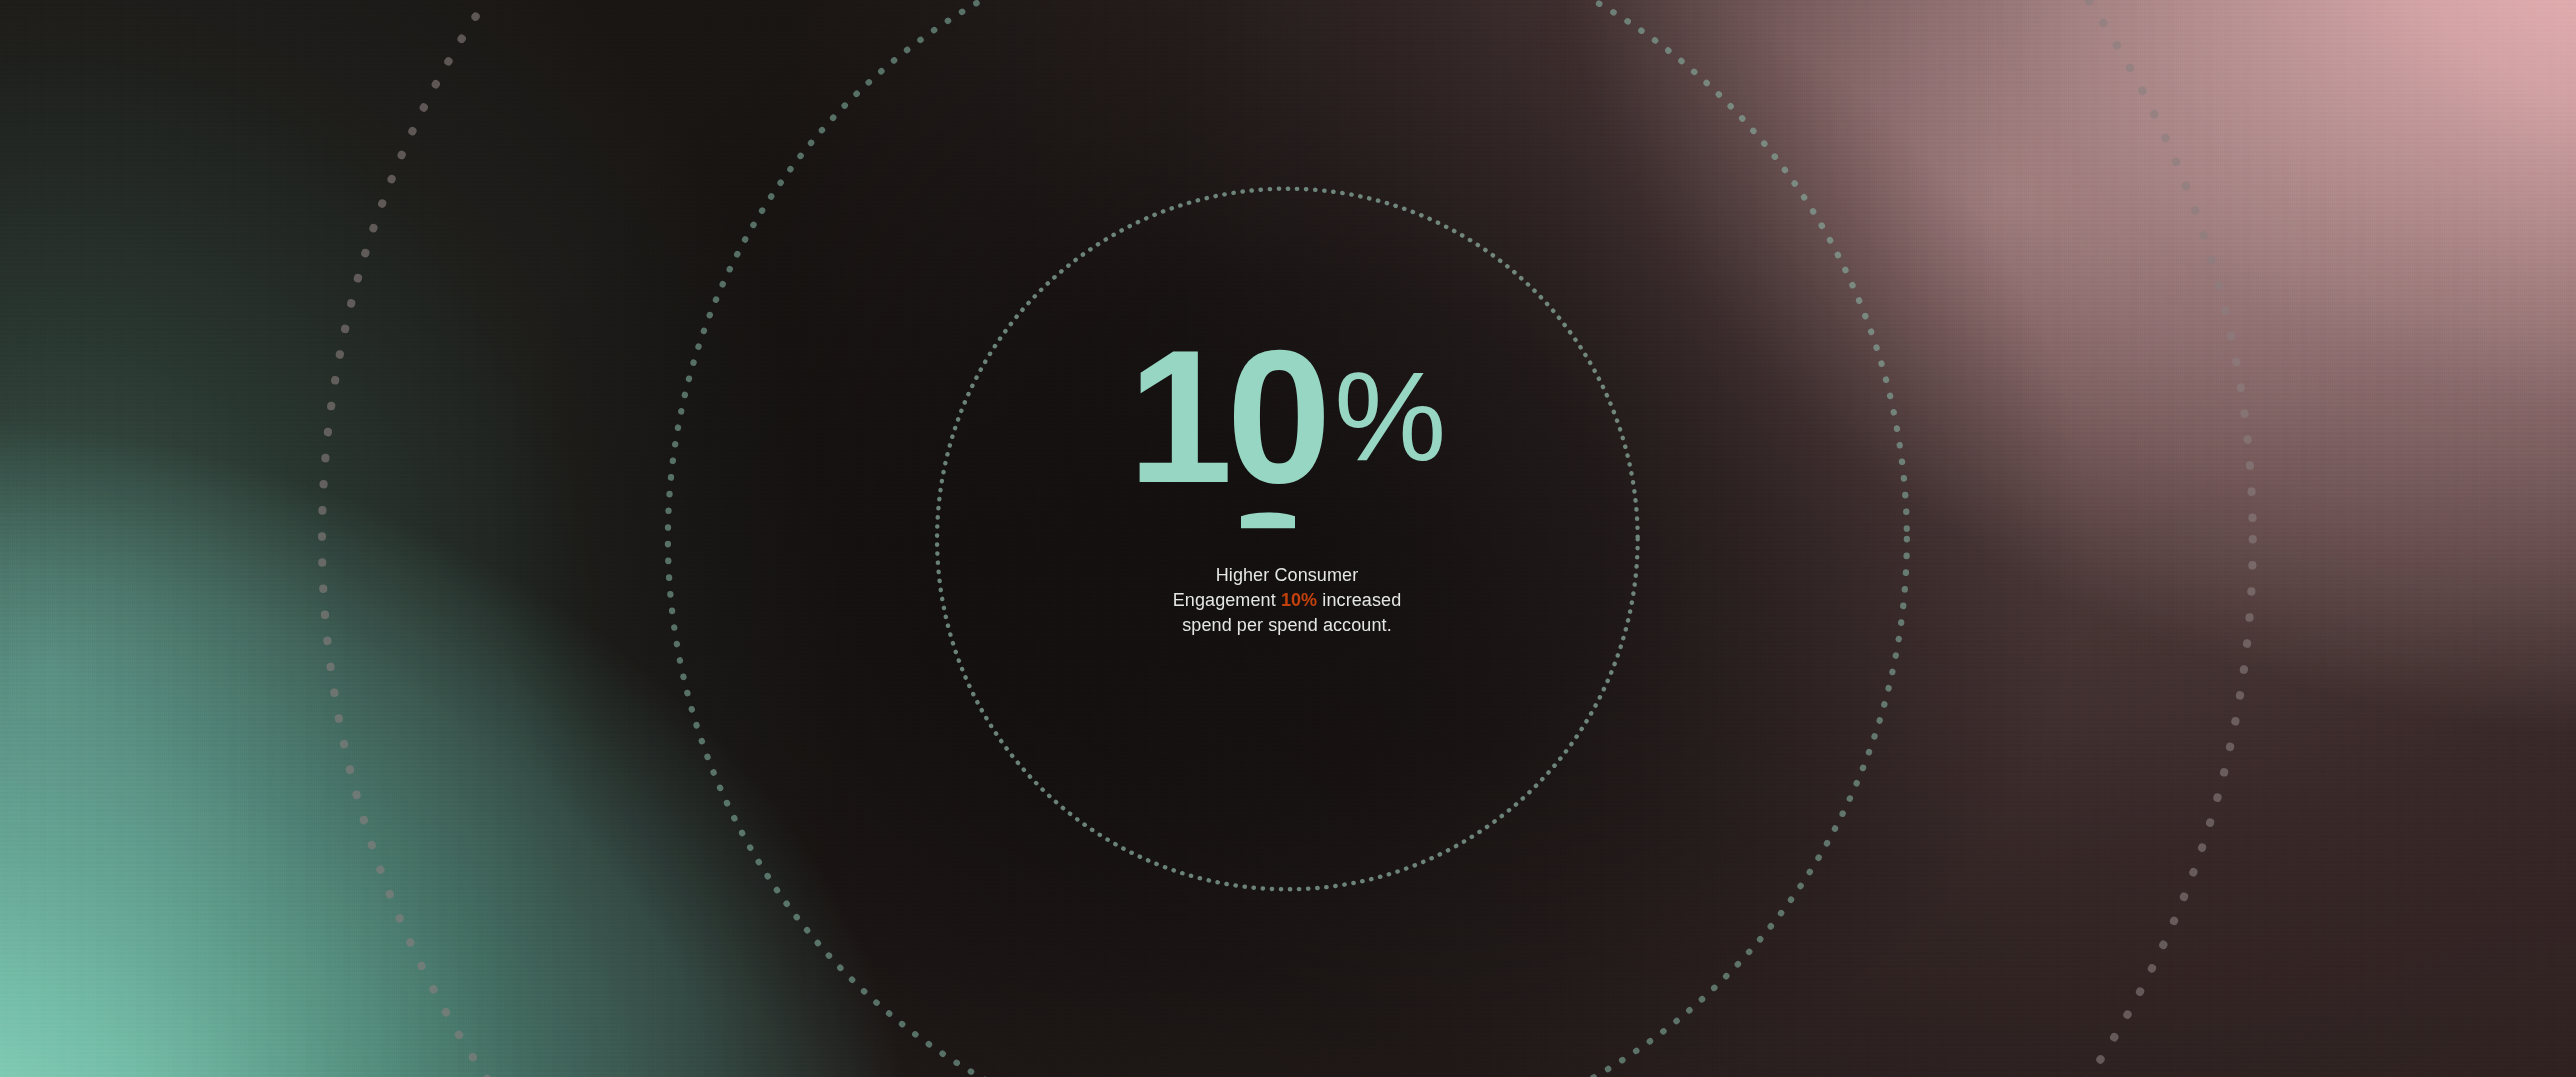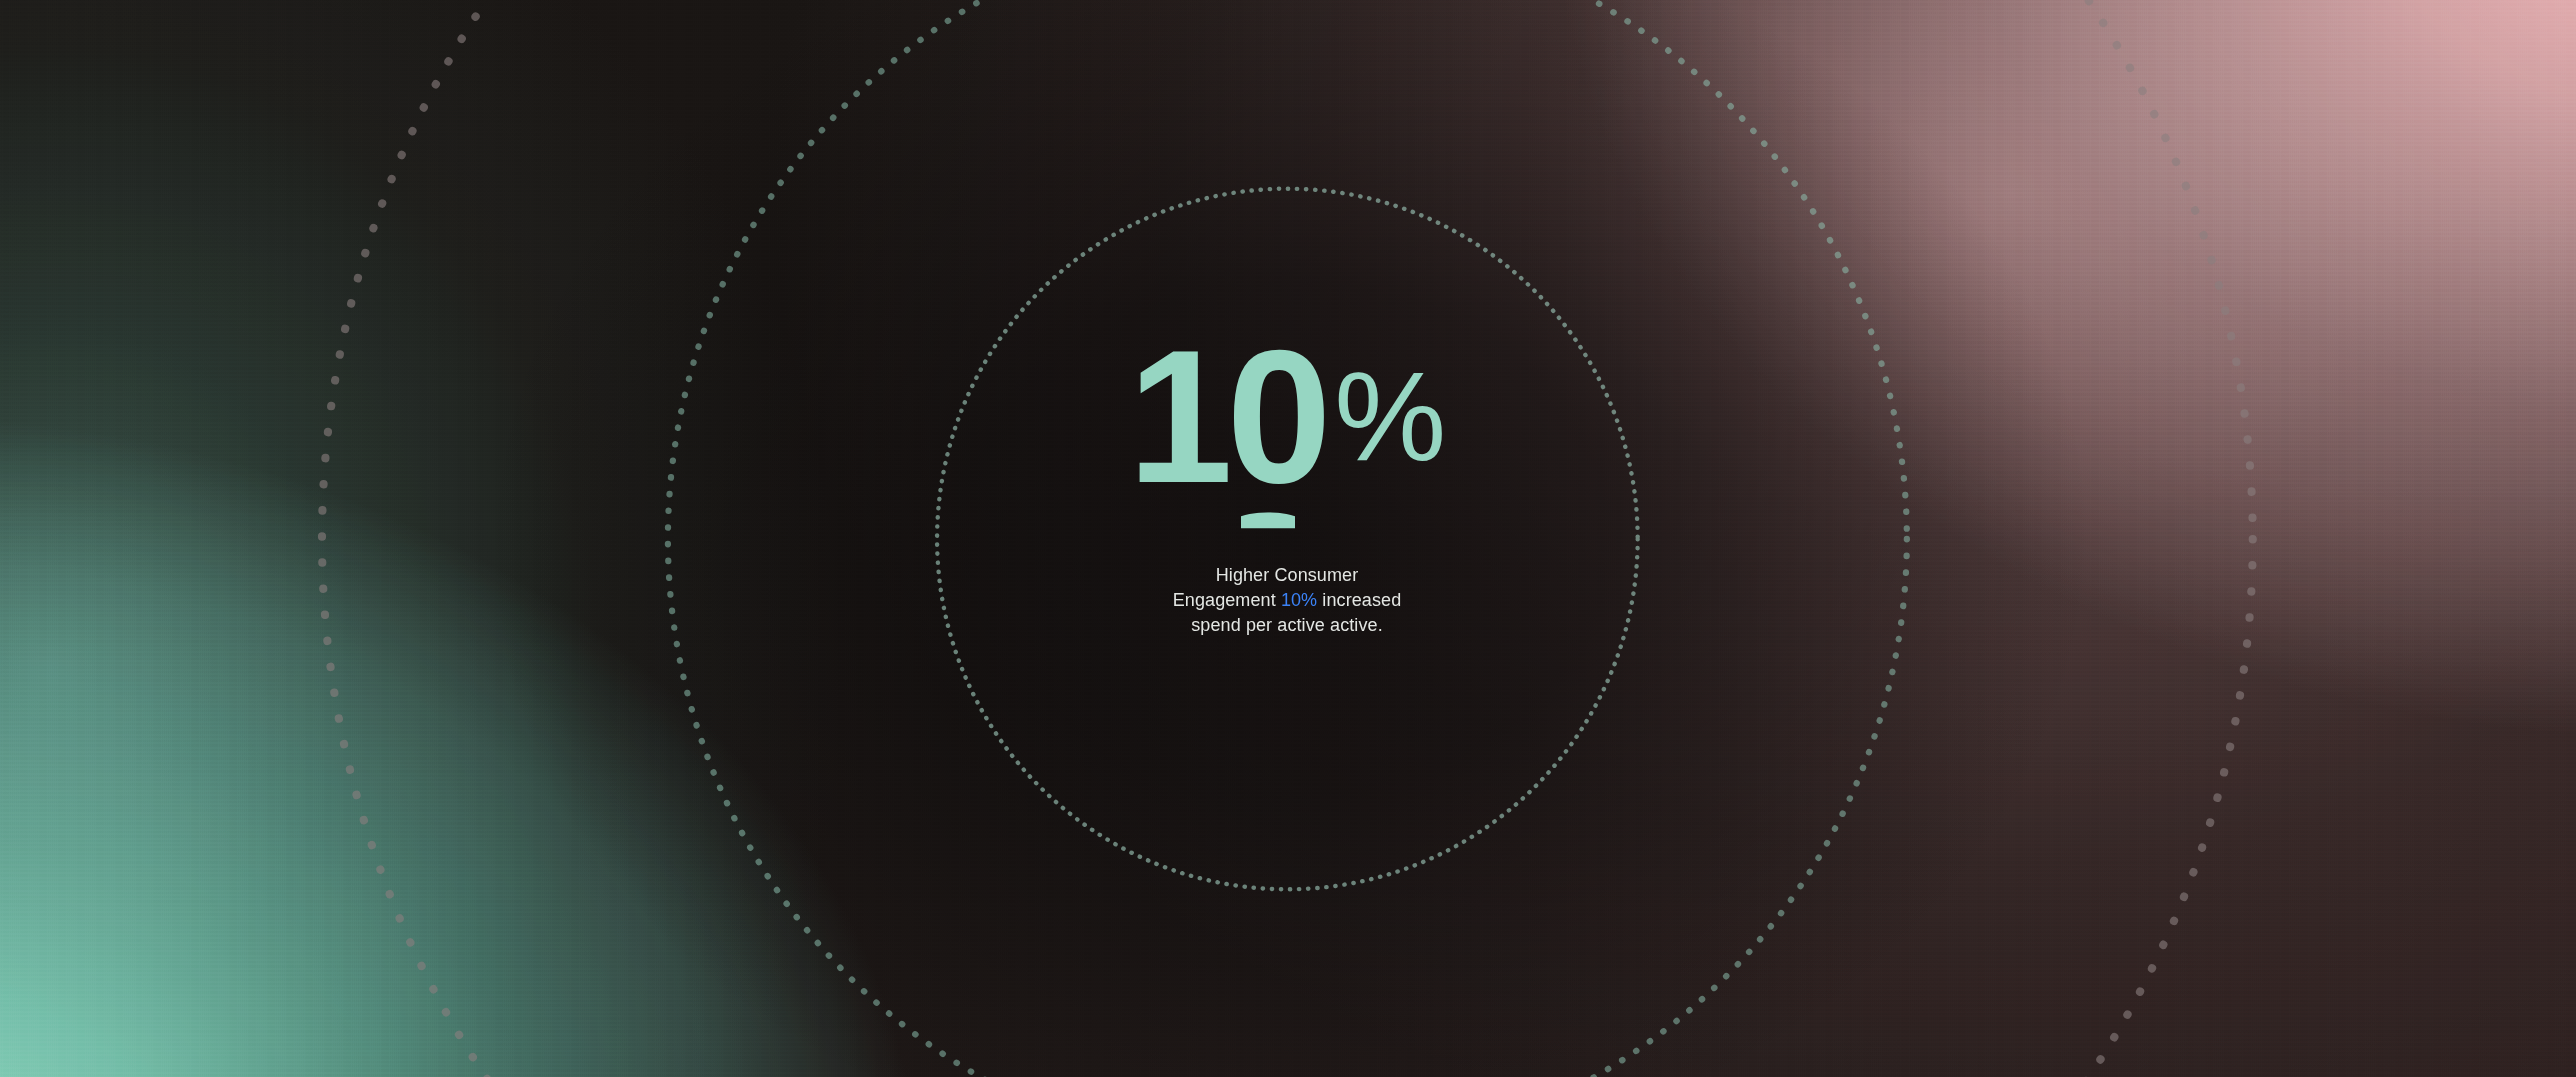--- a/index.html
+++ b/index.html
@@ -195,22 +195,22 @@
     color: #e4e7e4;
     font-family: "Liberation Sans", sans-serif;
     font-weight: 400;
     font-size: 18px;
     line-height: 1.38;
     letter-spacing: 0.1px;
     max-width: 390px;
   }
   #stat-caption b,
   #stat-caption .em {
-    font-weight: 400;
-    color: #3b82f6;
+    font-weight: 700;
+    color: #c2410c;
   }
 </style>
 </head>
 <body>
 
 <div id="stage">
 
   <div class="bg-layer" id="bg-base"></div>
   <div class="bg-layer" id="bg-glow-mauve"></div>
   <div class="bg-layer" id="bg-glow-pink"></div>
@@ -238,20 +238,20 @@
         <span id="stat-unit">%</span>
       </div>
 
       <div id="stat-arc"></div>
 
       <div id="stat-caption">
         <span>Higher Consumer</span>
         <span><br></span>
         <span>Engagement </span><b>10%</b><span> increased</span>
         <span><br></span>
-        <span>spend per active active.</span>
+        <span>spend per spend account.</span>
       </div>
 
     </div>
   </div>
 
 </div>
 
 
 </body></html>

